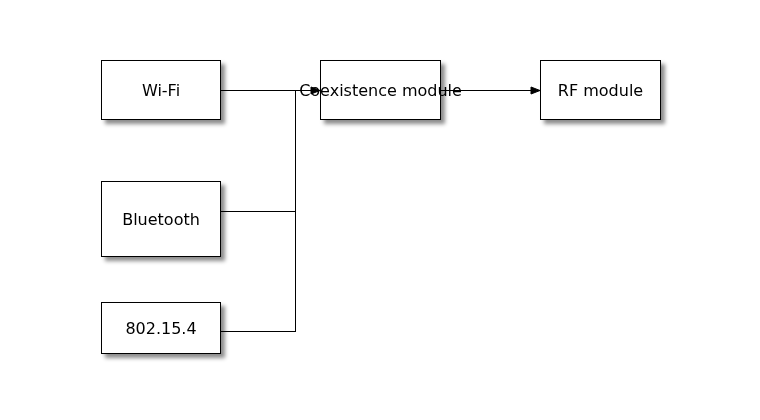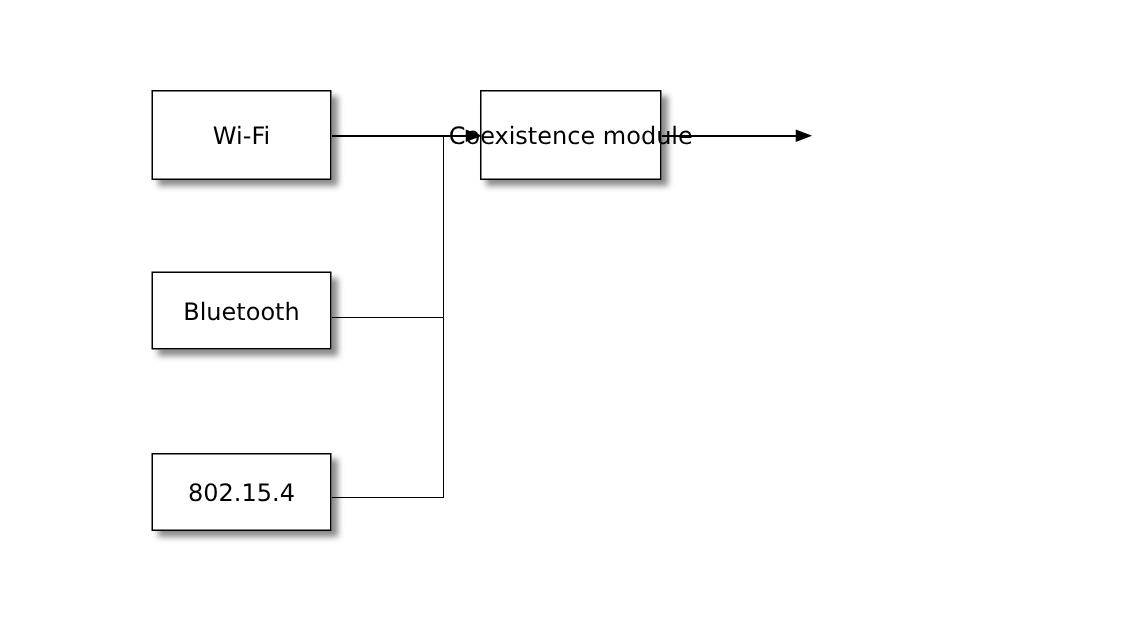--- a/index.html
+++ b/index.html
@@ -44,21 +44,21 @@
     box-shadow: 4px 4px 4px rgba(0, 0, 0, 0.45);
     display: flex;
     align-items: center;
     justify-content: center;
     font-size: 16px;
     color: var(--text);
     white-space: nowrap;
     text-align: center;
   }
   #node-wifi        { left: 101px; top:  60px; width: 120px; height: 60px; }
-  #node-bluetooth   { left: 101px; top: 181px; width: 120px; height: 52px; }
+  #node-bluetooth   { left: 101px; top: 181px; width: 120px; height: 76px; }
   #node-zigbee      { left: 101px; top: 302px; width: 120px; height: 52px; }
   #node-coexistence { left: 320px; top:  60px; width: 121px; height: 60px; }
   #node-rf          { left: 540px; top:  60px; width: 121px; height: 60px; }
 </style>
 </head>
 <body>
 
 <div class="canvas">
 
   <svg class="edge-layer" width="760" height="420" aria-hidden="true">
@@ -85,14 +85,17 @@
   </div>
 
   <div class="node" id="node-zigbee">
     <span>802.15.4</span>
   </div>
 
   <div class="node" id="node-coexistence">
     <span>Coexistence module</span>
   </div>
 
+  <div class="node" id="node-rf">
+    <span>RF module</span>
+  </div>
 
 </div>
 
 </body></html>

